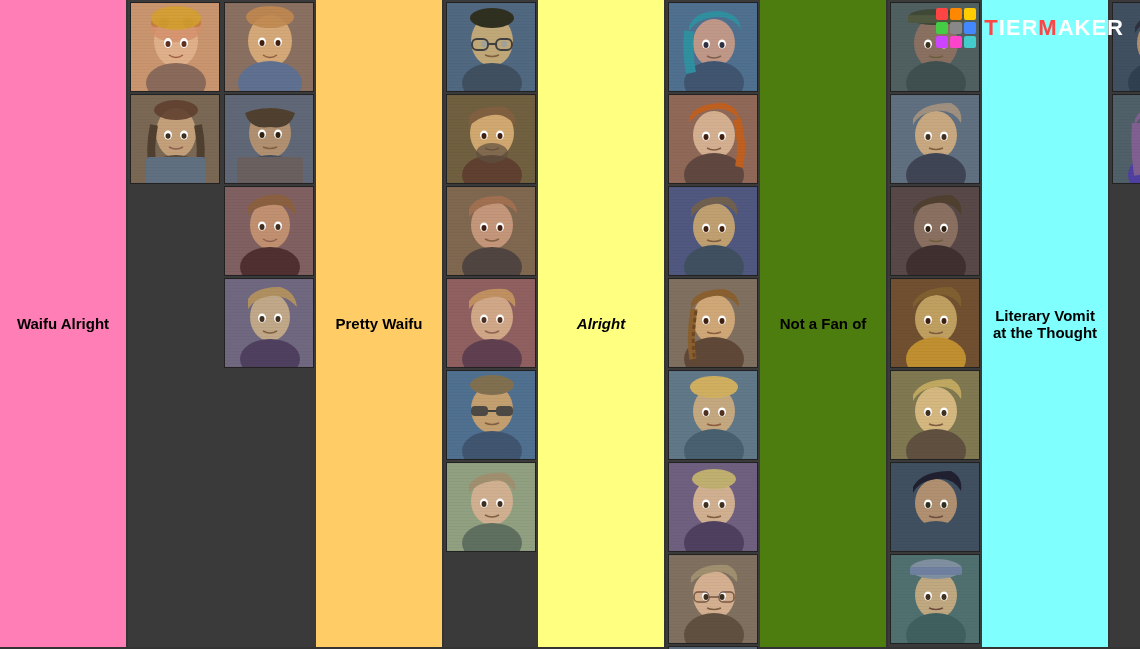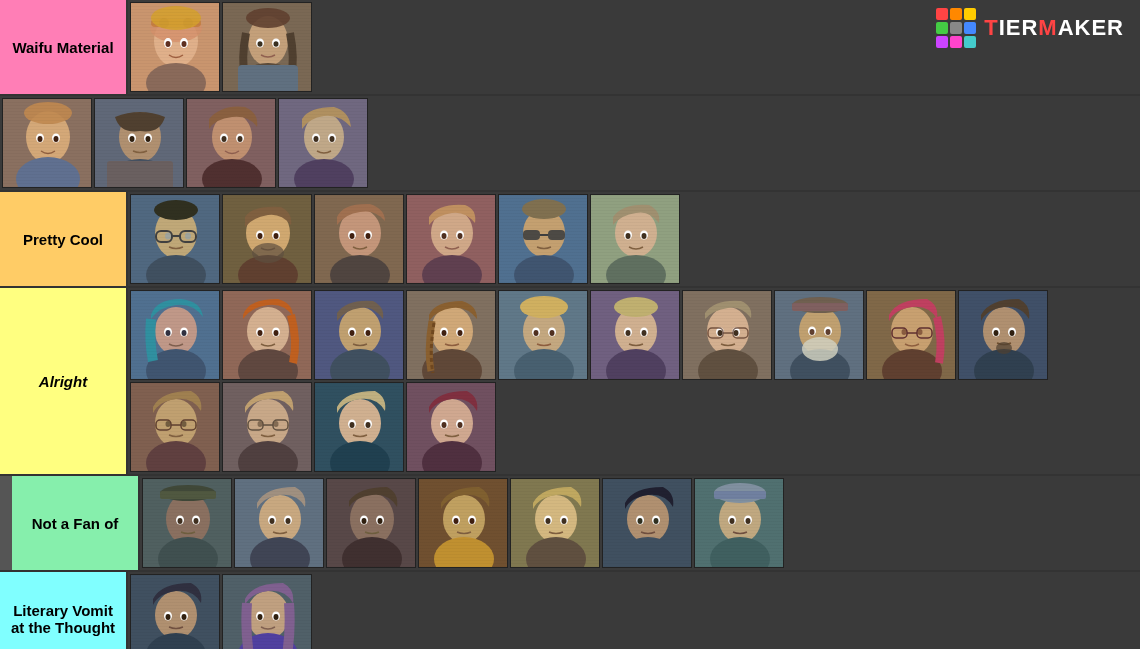--- a/index.html
+++ b/index.html
@@ -5,21 +5,21 @@
     * { margin: 0; padding: 0; box-sizing: border-box; }
     body {
       background: #555;
       width: 1140px;
       height: 649px;
       overflow: hidden;
       font-family: Arial, sans-serif;
     }
     .tier-table {
       display: flex;
-      flex-direction: column;
+      flex-direction: row;
       width: 100%;
       height: 100%;
       position: relative;
     }
     .tier-row {
       display: flex;
       flex-direction: row;
       border-bottom: 2px solid #333;
       flex: 1;
     }
@@ -55,21 +55,21 @@
       overflow: hidden;
       position: relative;
       flex-shrink: 0;
     }
 
     
     .row-waifu    .tier-label { background: #ff7eb6; }
     .row-awesome  .tier-label { background: #ff9fae; }
     .row-pretty   .tier-label { background: #ffcc66; }
     .row-alright  .tier-label { background: #ffff80; font-style: italic; }
-    .row-notfan   .tier-label { background: #86efac; margin-left: 12px; }
+    .row-notfan   .tier-label { background: #4d7c0f; }
     .row-literary .tier-label { background: #80ffff; }
 
     
     .logo-area {
       position: absolute;
       top: 8px;
       right: 16px;
       display: flex;
       align-items: center;
       gap: 8px;
@@ -156,21 +156,21 @@
       <div class="logo-cell" style="background:#ff44cc"></div>
       <div class="logo-cell" style="background:#44cccc"></div>
     </div>
     <div class="logo-text">
       <span>T</span>ier<span>M</span>aker
     </div>
   </div>
 
   <div class="tier-row row-waifu">
     <div class="tier-label">Waifu
-Material</div>
+Alright</div>
     <div class="tier-content">
       <div class="char-cell p1" title="Character 1">
         <svg width="90" height="90" viewBox="0 0 90 90" xmlns="http://www.w3.org/2000/svg">
           <rect width="90" height="90" fill="#c9956e"></rect>
           <ellipse cx="45" cy="38" rx="22" ry="26" fill="#e0b08a"></ellipse>
           <ellipse cx="45" cy="80" rx="30" ry="20" fill="#8a6a5a"></ellipse>
           <ellipse cx="45" cy="25" rx="26" ry="14" fill="#d4906a" opacity="0.8"></ellipse>
 
           <rect x="20" y="16" width="50" height="8" rx="4" fill="#c07830" opacity="0.7"></rect>
           <circle cx="33" cy="20" r="5" fill="#804020" opacity="0.6"></circle>
@@ -262,21 +262,21 @@
           <ellipse cx="53" cy="39" rx="4" ry="4.5" fill="#fff"></ellipse>
           <ellipse cx="37" cy="40" rx="2.5" ry="3" fill="#403020"></ellipse>
           <ellipse cx="53" cy="40" rx="2.5" ry="3" fill="#403020"></ellipse>
           <path d="M38 52 Q45 56 52 52" stroke="#806040" stroke-width="1.5" fill="none"></path>
         </svg>
       </div>
     </div>
   </div>
 
   <div class="tier-row row-pretty">
-    <div class="tier-label">Pretty Cool</div>
+    <div class="tier-label">Pretty Waifu</div>
     <div class="tier-content">
       <div class="char-cell p9">
         <svg width="90" height="90" viewBox="0 0 90 90" xmlns="http://www.w3.org/2000/svg">
           <rect width="90" height="90" fill="#506880"></rect>
           <ellipse cx="45" cy="38" rx="21" ry="25" fill="#c0a878"></ellipse>
           <ellipse cx="45" cy="80" rx="30" ry="20" fill="#405060"></ellipse>
           <ellipse cx="45" cy="15" rx="22" ry="10" fill="#303020"></ellipse>
 
           <rect x="25" y="36" width="16" height="11" rx="5" fill="none" stroke="#404040" stroke-width="2"></rect>
           <rect x="49" y="36" width="16" height="11" rx="5" fill="none" stroke="#404040" stroke-width="2"></rect>

